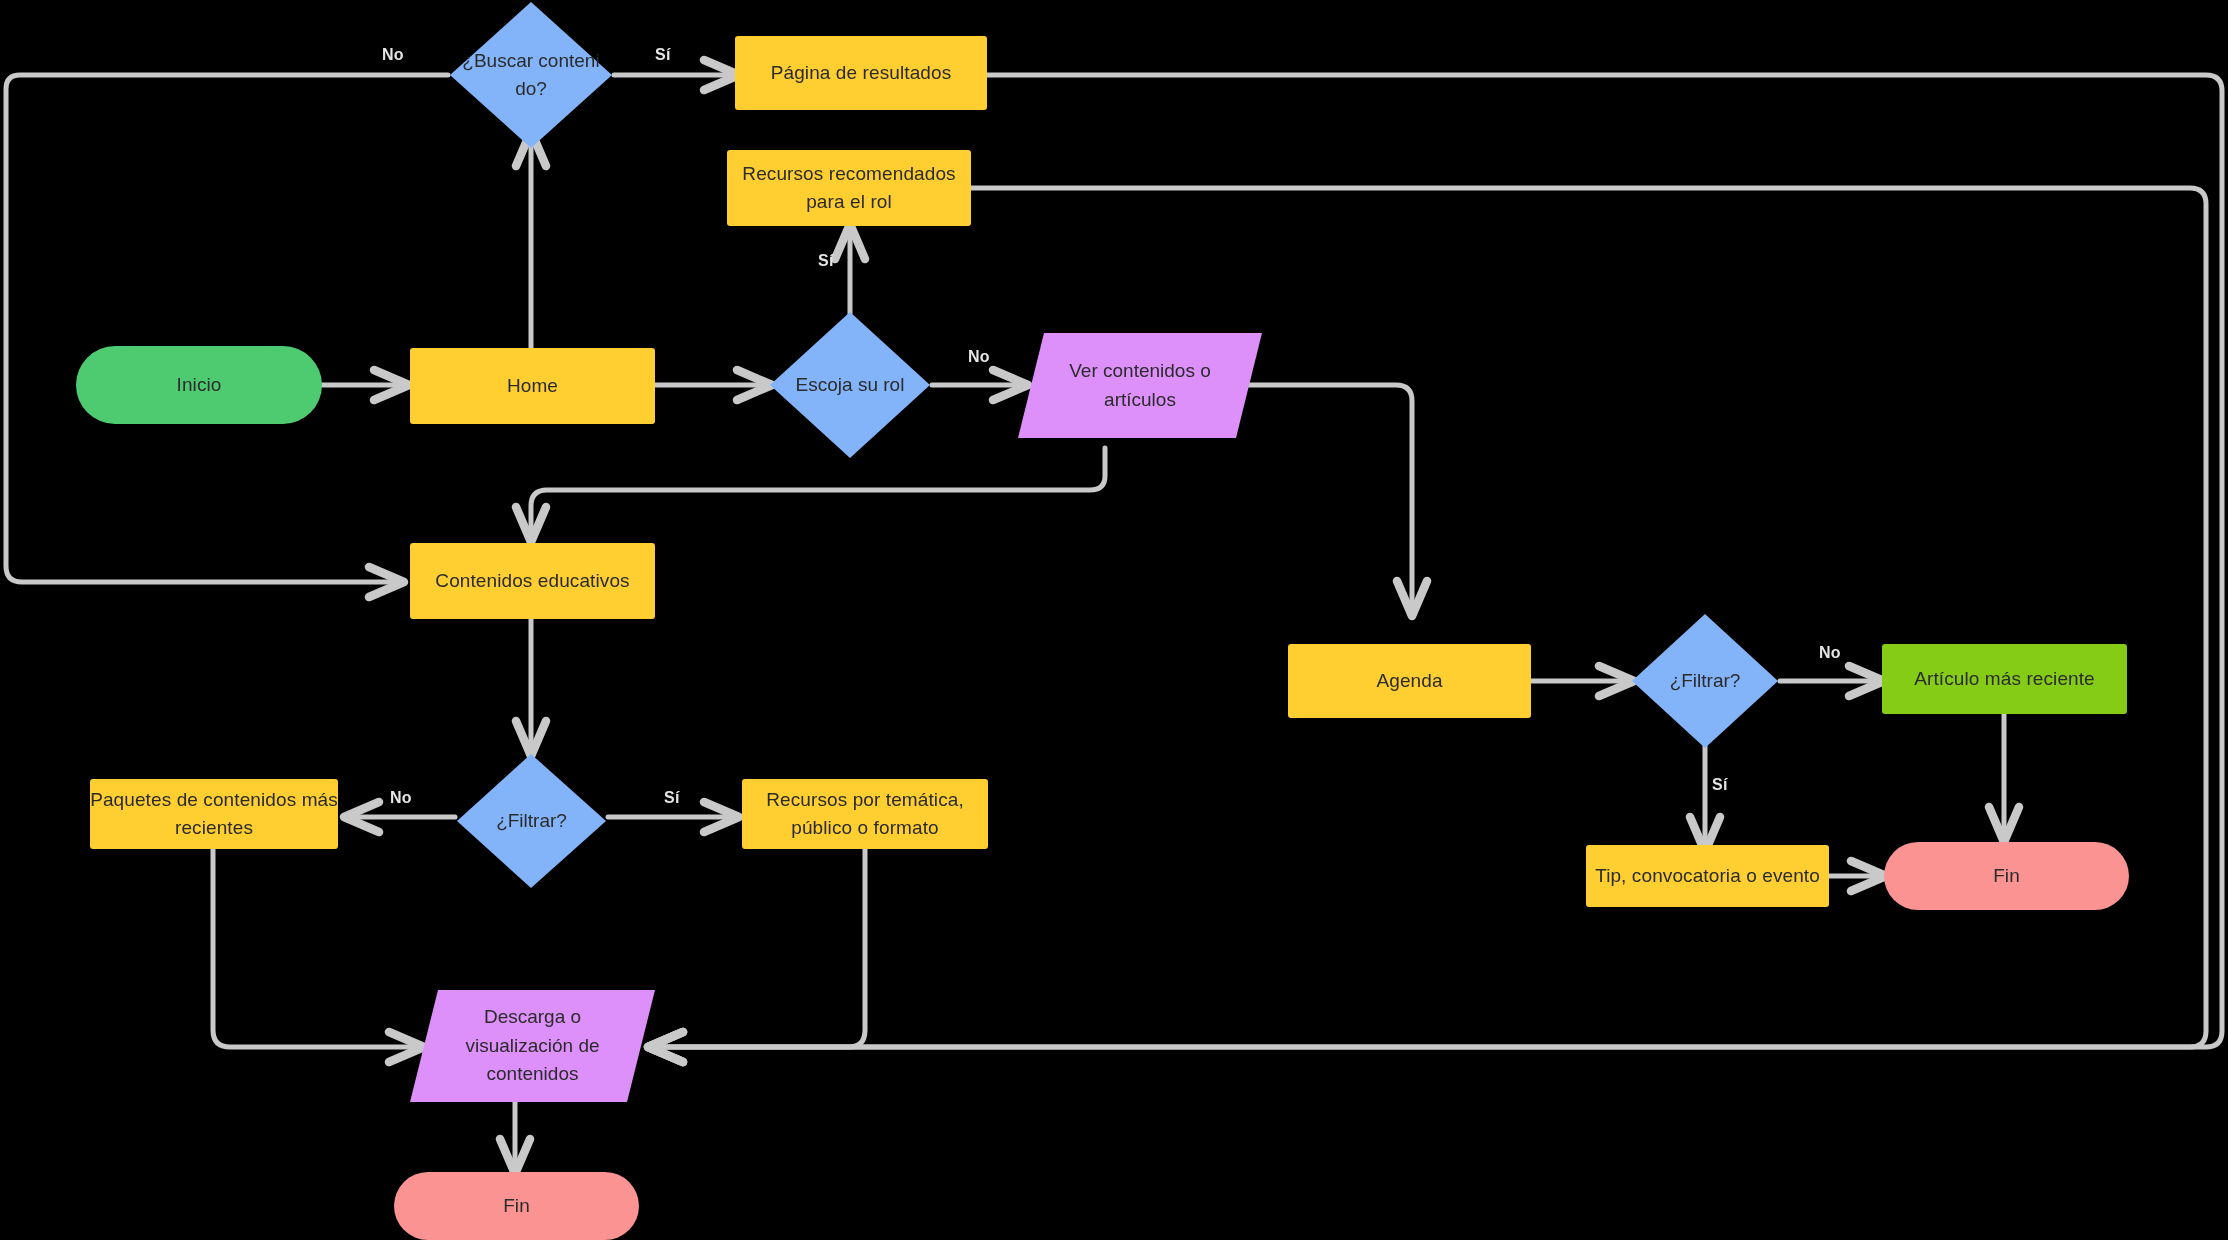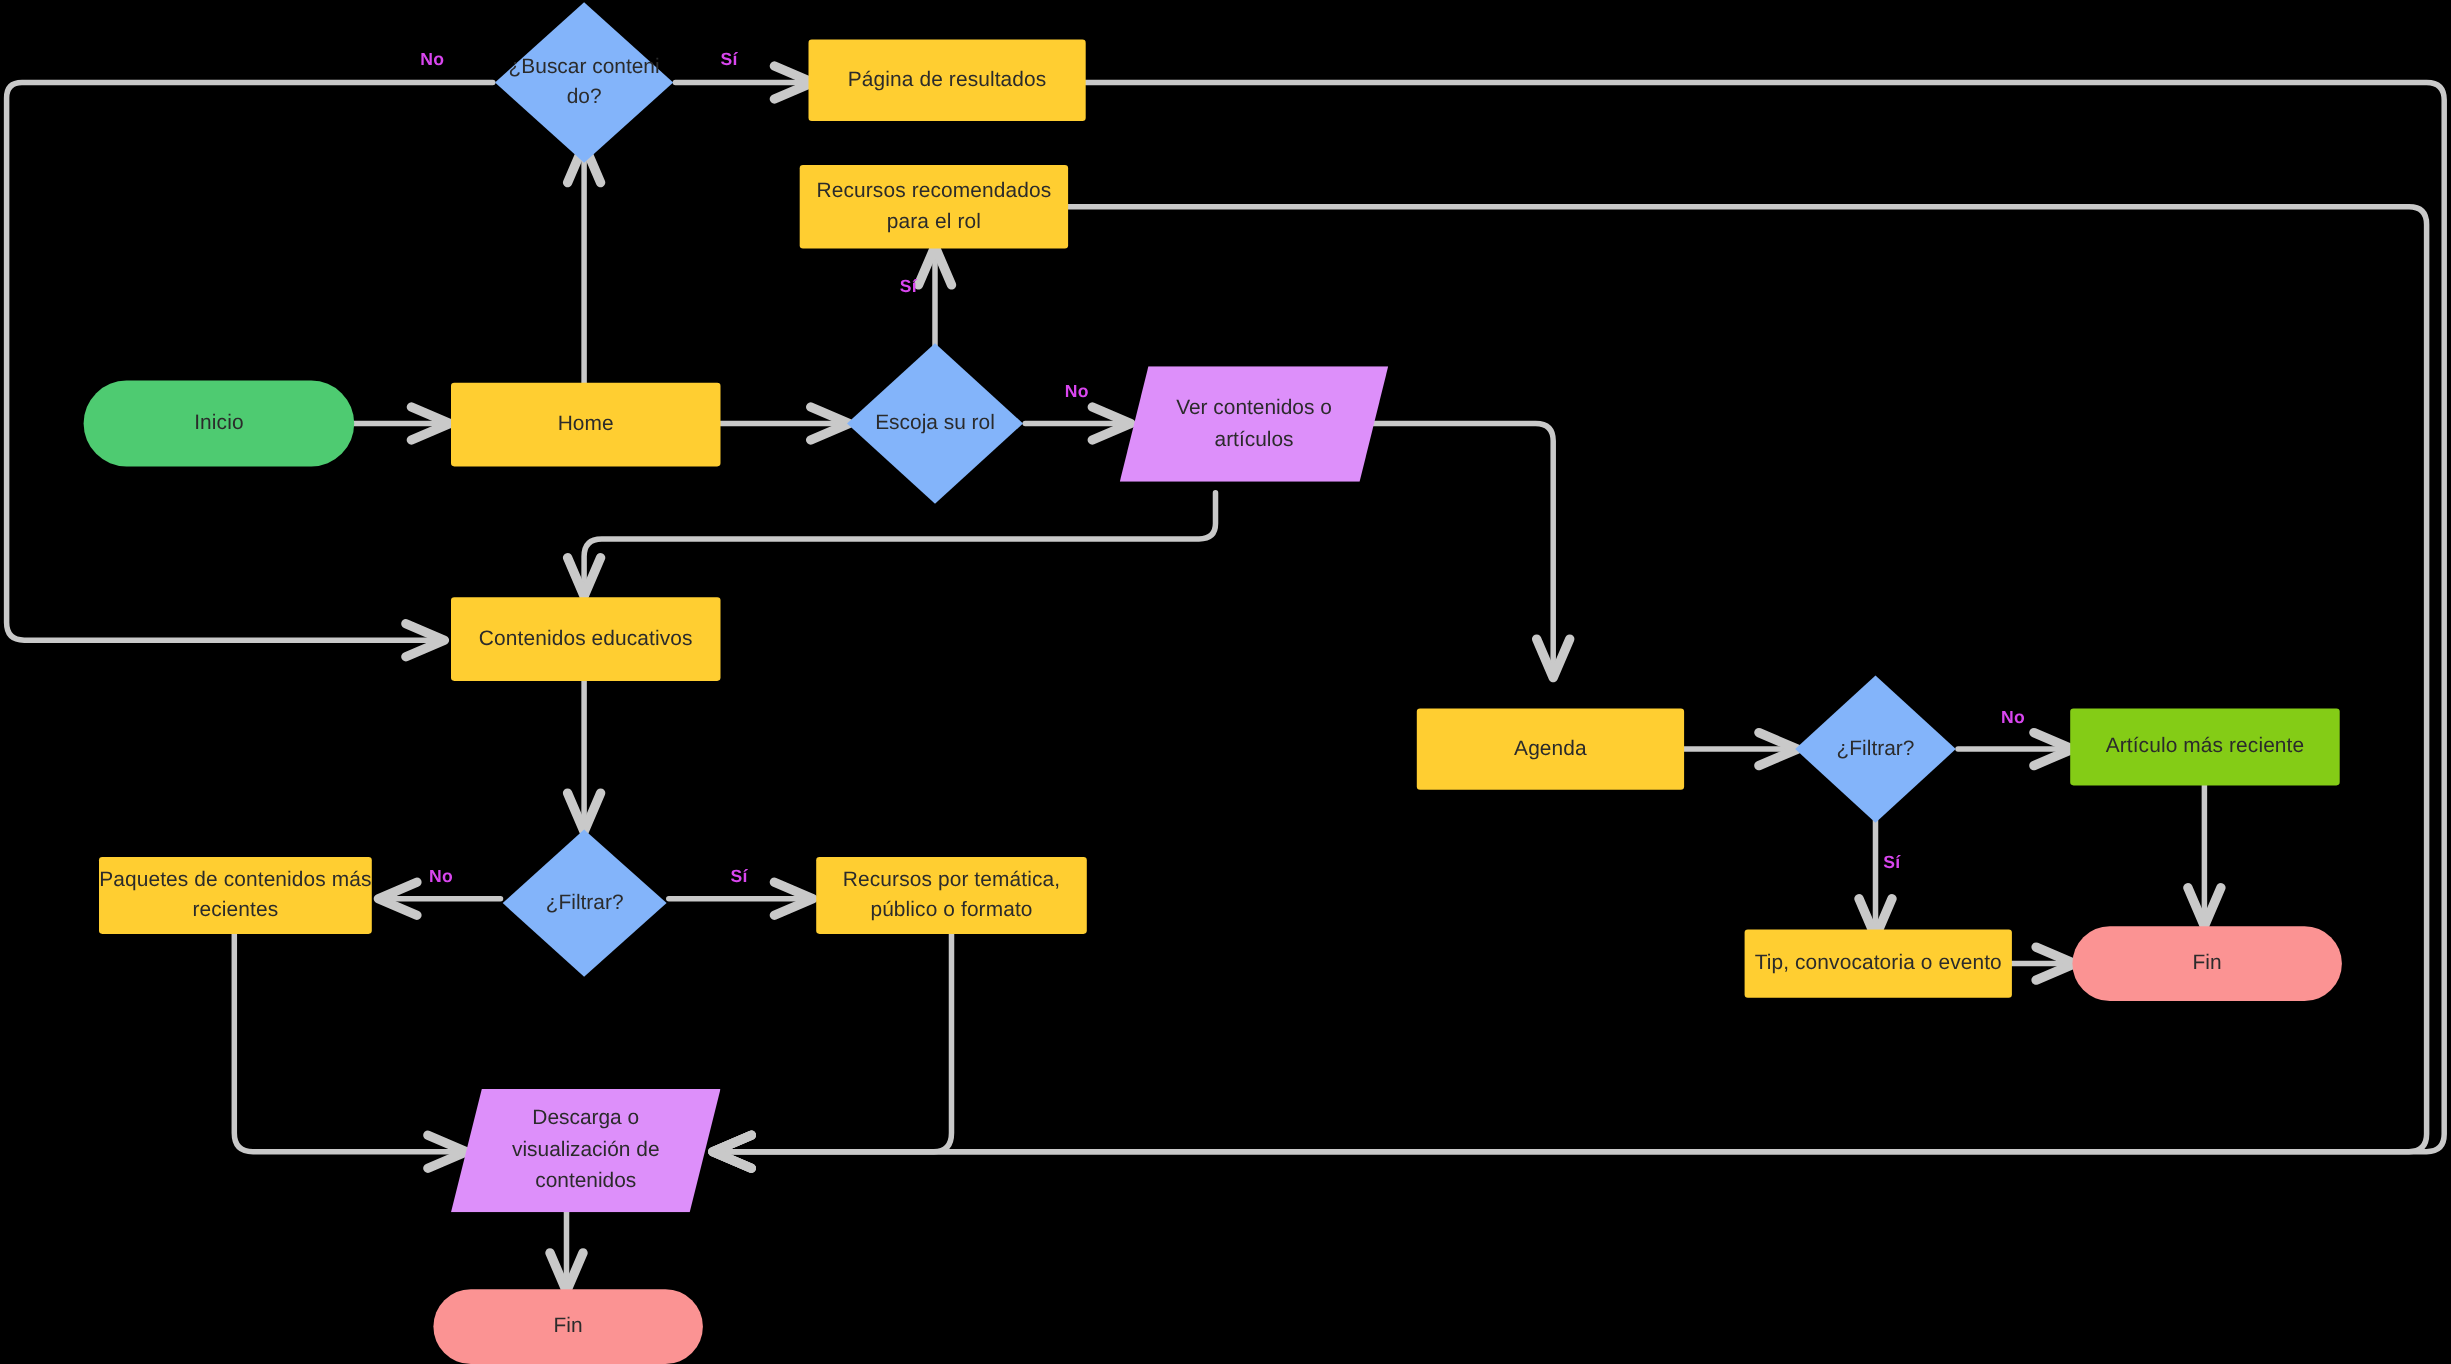--- a/index.html
+++ b/index.html
@@ -8,21 +8,21 @@
   #wires{position:absolute;left:0;top:0;width:2228px;height:1240px;}
   .node{position:absolute;box-sizing:border-box;display:flex;align-items:center;justify-content:center;text-align:center;color:#2b2b2b;font-size:19px;line-height:1.45;letter-spacing:.1px;}
   .rect{border-radius:3px;}
   .term{border-radius:44px;}
   .diamond-wrap{position:absolute;}
   .diamond-wrap svg{position:absolute;left:0;top:0;}
   .diamond-label{position:absolute;left:0;top:0;width:100%;height:100%;display:flex;align-items:center;justify-content:center;text-align:center;color:#2b2b2b;font-size:19px;line-height:1.45;pointer-events:none;padding:11px 12px;box-sizing:border-box;}
   .para-wrap{position:absolute;}
   .para-wrap svg{position:absolute;left:0;top:0;}
   .para-label{position:absolute;left:0;top:0;width:100%;height:100%;display:flex;align-items:center;justify-content:center;text-align:center;color:#2b2b2b;font-size:19px;line-height:1.5;pointer-events:none;padding:0 30px;box-sizing:border-box;}
-  .edge-label{position:absolute;color:#d946ef;font-size:16px;font-weight:600;letter-spacing:.3px;white-space:nowrap;}
+  .edge-label{position:absolute;color:#e5e5e5;font-size:16px;font-weight:600;letter-spacing:.3px;white-space:nowrap;}
   .wrapfix{white-space:pre-line;}
 </style>
 </head>
 <body>
 
 <div id="stage">
 
   <svg id="wires" viewBox="0 0 2228 1240">
     <defs>
       <marker id="ah" markerWidth="10" markerHeight="10" refX="7.2" refY="4" orient="auto" markerUnits="strokeWidth">

